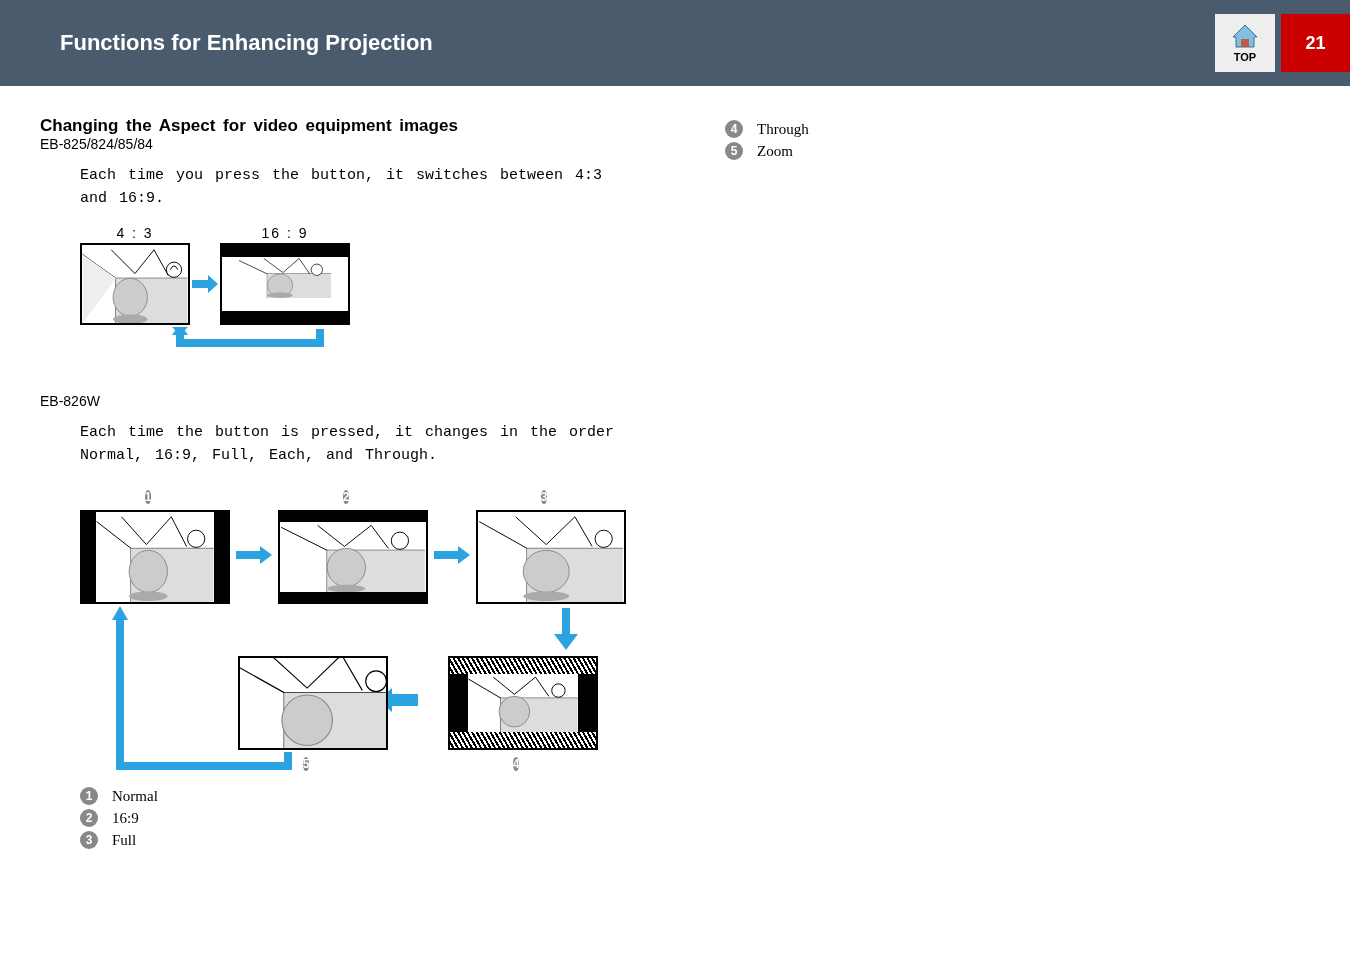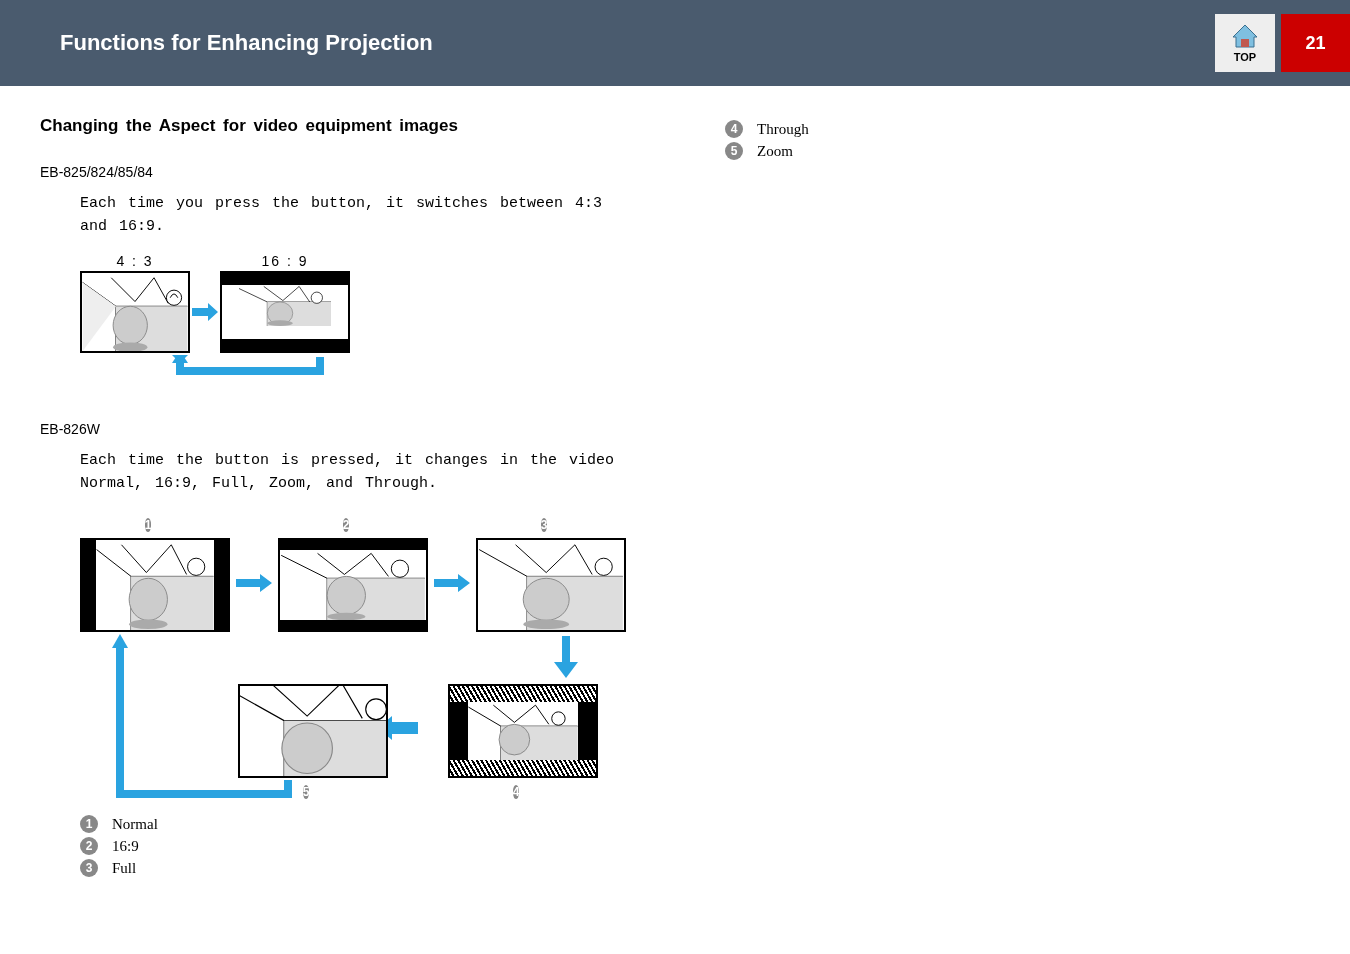--- a/index.html
+++ b/index.html
@@ -66,21 +66,20 @@
   }
   .col-left { padding-right: 30px; }
   .col-right { padding-left: 60px; }
   .section-title {
     font-size: 17px;
     font-weight: bold;
     word-spacing: 3px;
   }
   .model-heading {
     font-size: 14px;
-    margin-top: 28px;
     margin-bottom: 12px;
   }
   .body-text {
     font-size: 15px;
     line-height: 1.55;
     margin-left: 40px;
     margin-right: 10px;
     word-spacing: 3px;
     font-family: Liberation Mono, monospace;
   }
@@ -260,21 +259,21 @@
         </div>
       </div>
       <svg class="cycle-arrow" width="230" height="32">
         <path d="M 200 2 L 200 16 L 60 16 L 60 2" fill="none" stroke="#2aa3e0" stroke-width="8"></path>
         <polygon points="60,10 50,0 70,0" fill="#2aa3e0" transform="translate(0,-2)"></polygon>
         <polygon points="52,8 60,-4 68,8" fill="#2aa3e0"></polygon>
       </svg>
     </div>
 
     <div class="model-heading" style="margin-top:30px">EB-826W</div>
-    <div class="body-text">Each time the button is pressed, it changes in the video Normal, 16:9, Full, Zoom, and Through.</div>
+    <div class="body-text">Each time the button is pressed, it changes in the order Normal, 16:9, Full, Each, and Through.</div>
 
     <div class="diagram2">
       
       <div class="top-row">
         <div class="cell">
           <div class="num-above"><span class="num-circle">1</span></div>
           <div class="screen-box screen-wide">
             <div class="pillarbox-left"></div><div class="pillarbox-right"></div>
             <svg class="room-svg" viewBox="0 0 150 94">
               <rect x="14" y="0" width="122" height="94" fill="#fff"></rect>

